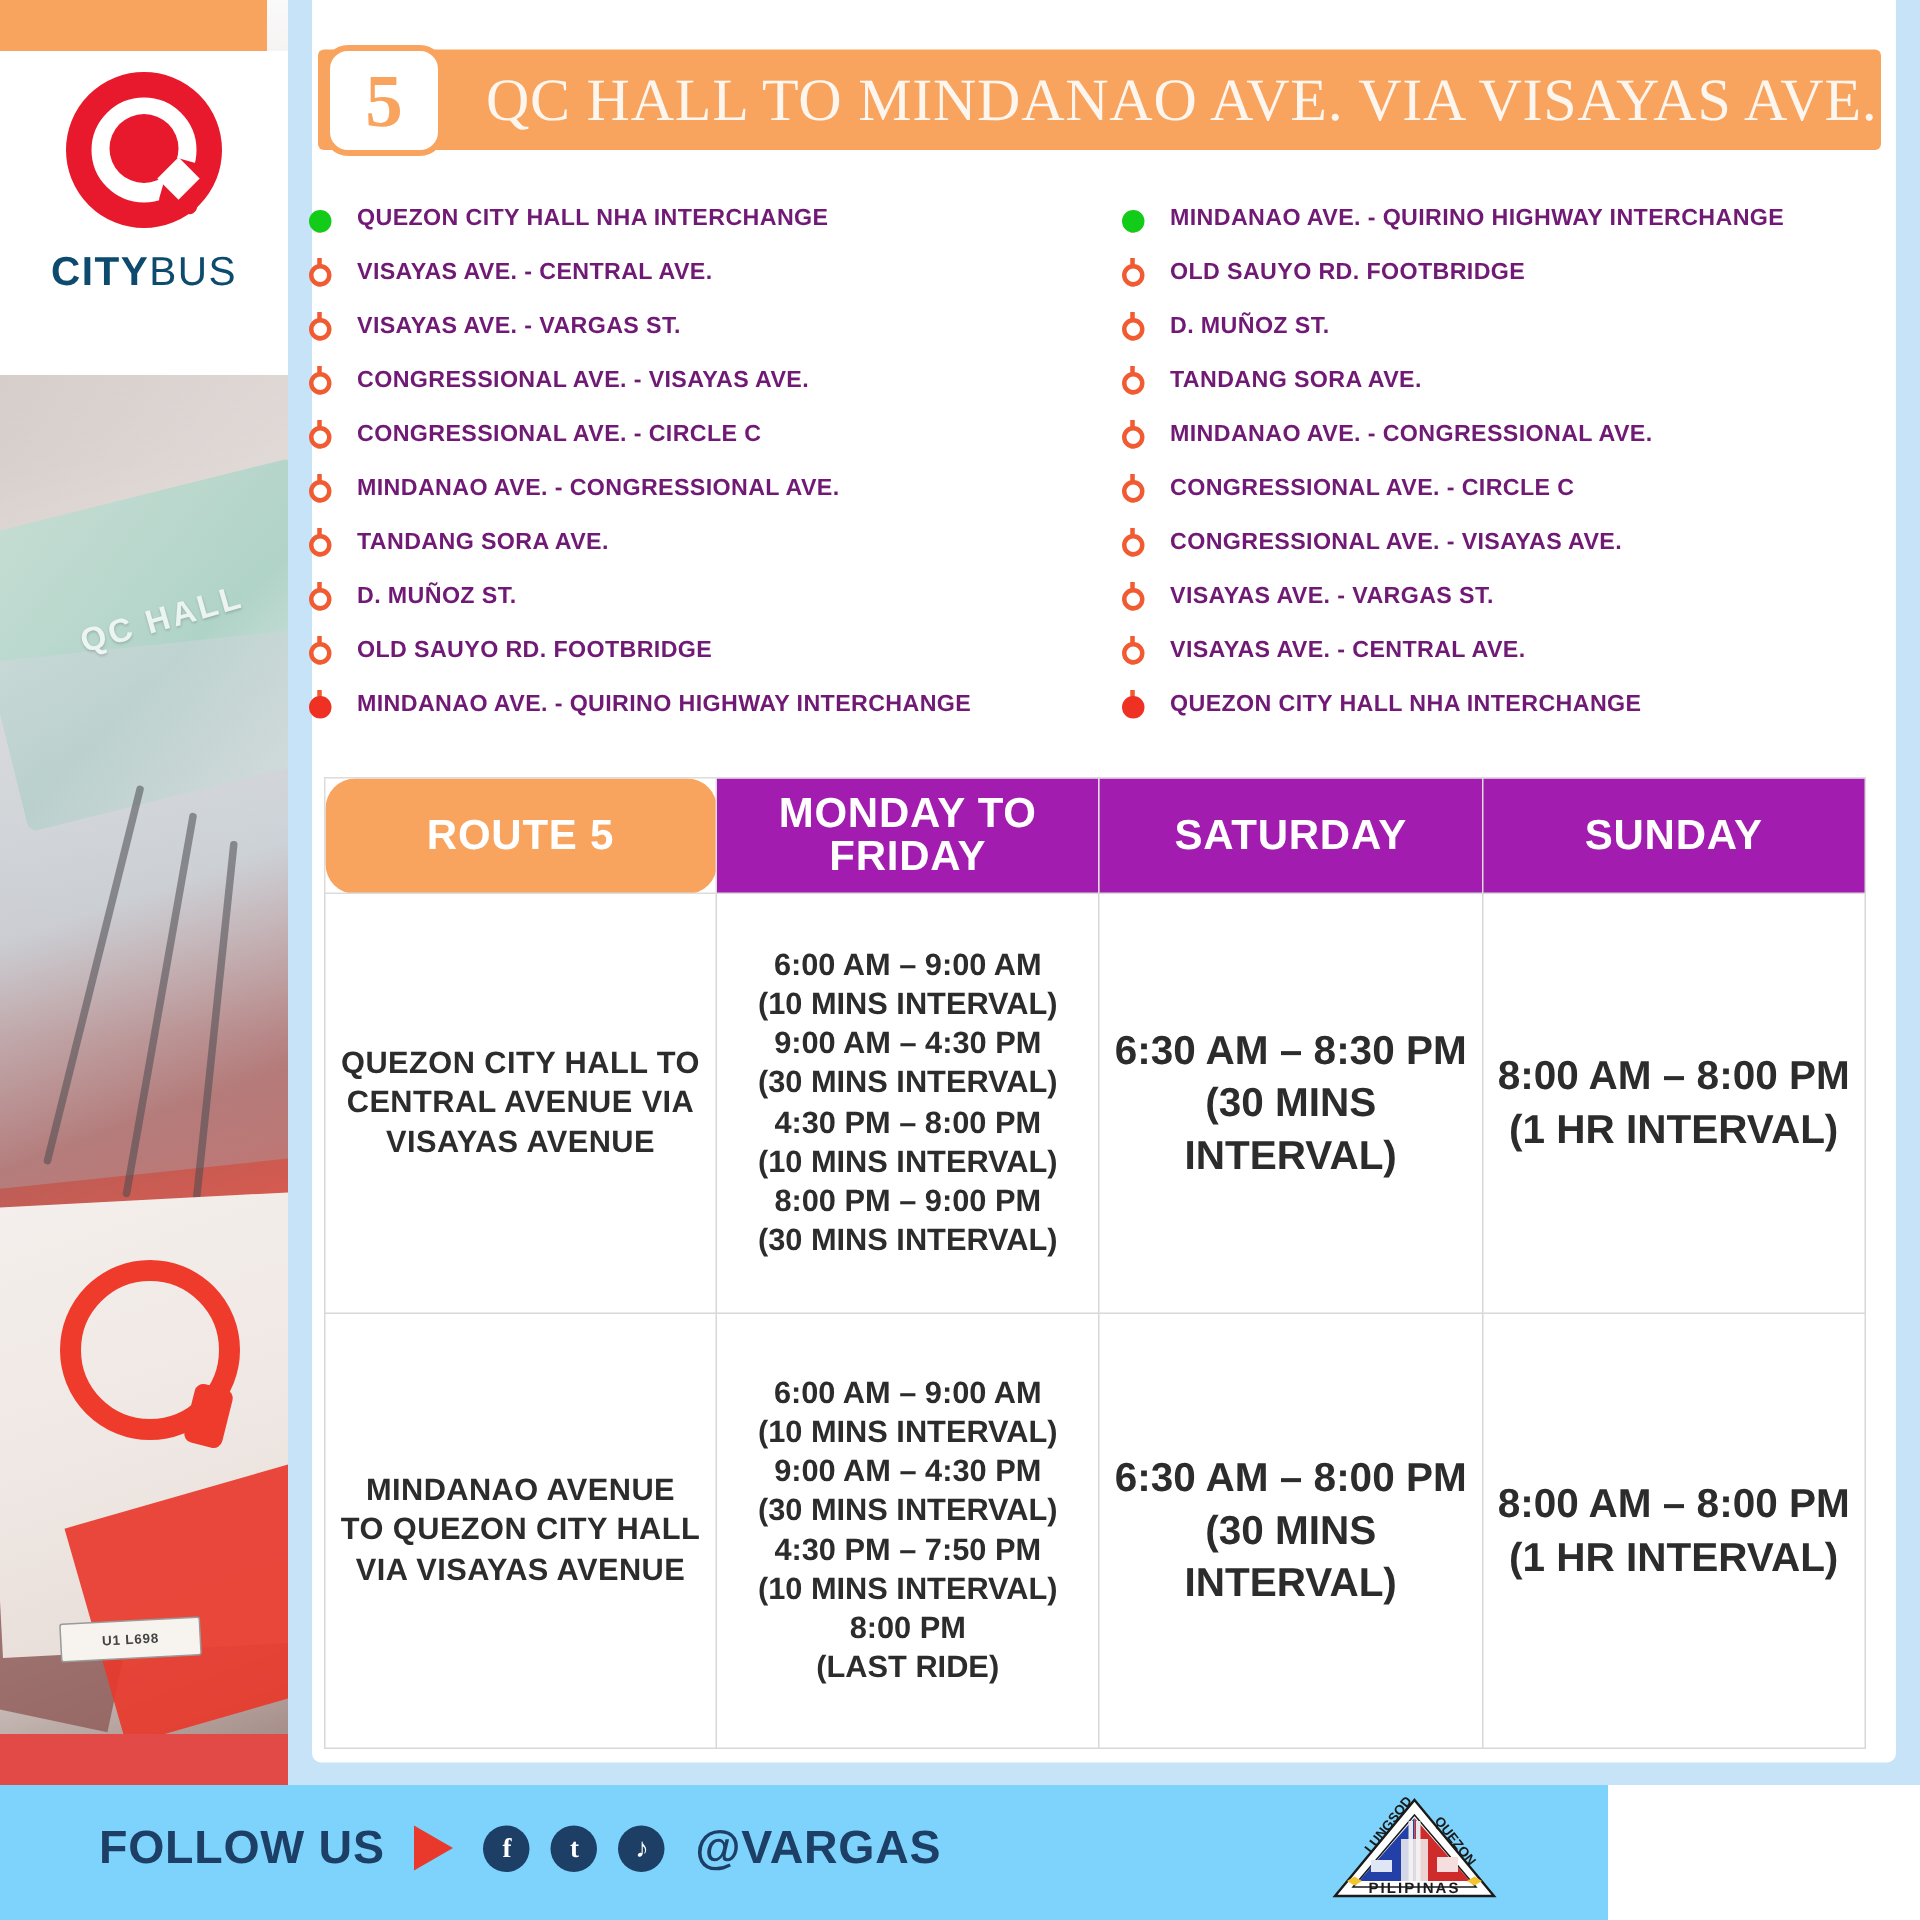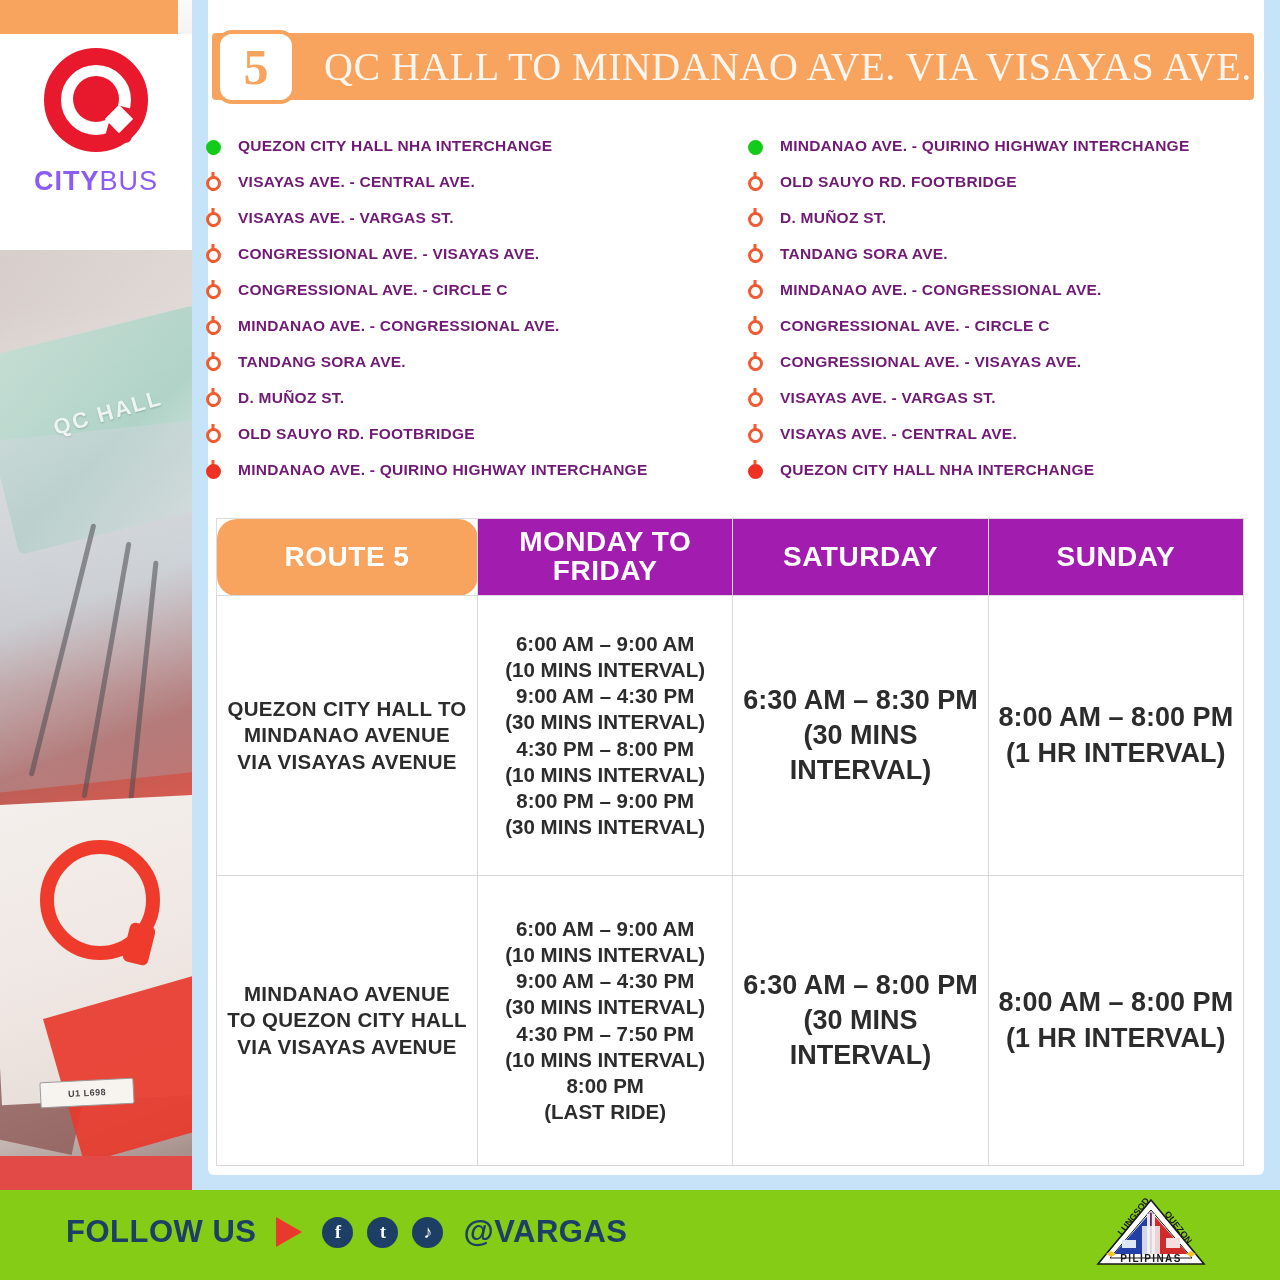--- a/index.html
+++ b/index.html
@@ -91,21 +91,21 @@
   }
   .q-mark .tail{
     position:absolute;right:-4px;bottom:-6px;width:26px;height:34px;background:#e8192c;
     border-radius:5px;transform:rotate(16deg);
   }
   .q-mark .notch{
     position:absolute;right:2px;bottom:6px;width:20px;height:20px;background:#ffffff;
     transform:rotate(45deg);
   }
   #brand .wordmark{
-    margin-top:14px;font-size:27px;letter-spacing:1px;color:#8b5cf6;
+    margin-top:14px;font-size:27px;letter-spacing:1px;color:#0c4a6e;
   }
   #brand .wordmark .w1{font-weight:bold;}
   #brand .wordmark .w2{font-weight:normal;}
 
   
   #blue-panel{
     position:absolute;left:192px;top:0;width:1088px;height:1190px;
     background:#c7e3f8;
   }
   #white-card{
@@ -175,21 +175,21 @@
   }
   #sched td.row-label{font-size:20.5px;line-height:1.28;letter-spacing:.3px;padding:8px 10px;}
   #sched td.times{font-size:20.5px;line-height:1.28;padding:12px 6px;}
   #sched td.times .blk{margin:0 0;}
   #sched td.single{font-size:27px;line-height:1.30;}
   .r1{height:280px;}
   .r2{height:290px;}
 
   
   #footer{
-    position:absolute;left:0;bottom:0;width:1280px;height:90px;background:#84cc16;text-align:center;
+    position:absolute;left:0;bottom:0;width:1072px;height:90px;background:#7dd3fc;text-align:center;
   }
   #follow{
     position:absolute;left:66px;top:24px;display:flex;align-items:center;gap:14px;
   }
   #follow .label{color:#1d3f66;font-size:31px;font-weight:bold;letter-spacing:.5px;}
   #follow .play{
     width:0;height:0;border-left:26px solid #e8392c;
     border-top:15px solid transparent;border-bottom:15px solid transparent;margin:0 6px;
   }
   .soc{
@@ -391,21 +391,21 @@
   <thead>
     <tr>
       <th class="route-col">ROUTE 5</th>
       <th class="day-col"><span>MONDAY TO<br>FRIDAY</span></th>
       <th class="day-col">SATURDAY</th>
       <th class="day-col">SUNDAY</th>
     </tr>
   </thead>
   <tbody id="sched-body">
       <tr class="r1">
-        <td class="row-label">QUEZON CITY HALL TO MINDANAO AVENUE VIA VISAYAS AVENUE</td>
+        <td class="row-label">QUEZON CITY HALL TO CENTRAL AVENUE VIA VISAYAS AVENUE</td>
         <td class="times">
           <div class="blk">6:00 AM – 9:00 AM<br>(10 MINS INTERVAL)</div>
           <div class="blk">9:00 AM – 4:30 PM<br>(30 MINS INTERVAL)</div>
           <div class="blk">4:30 PM – 8:00 PM<br>(10 MINS INTERVAL)</div>
           <div class="blk">8:00 PM – 9:00 PM<br>(30 MINS INTERVAL)</div>
         </td>
         <td class="single">6:30 AM – 8:30 PM<br>(30 MINS INTERVAL)</td>
         <td class="single">8:00 AM – 8:00 PM<br>(1 HR INTERVAL)</td>
       </tr>
       <tr class="r2">

